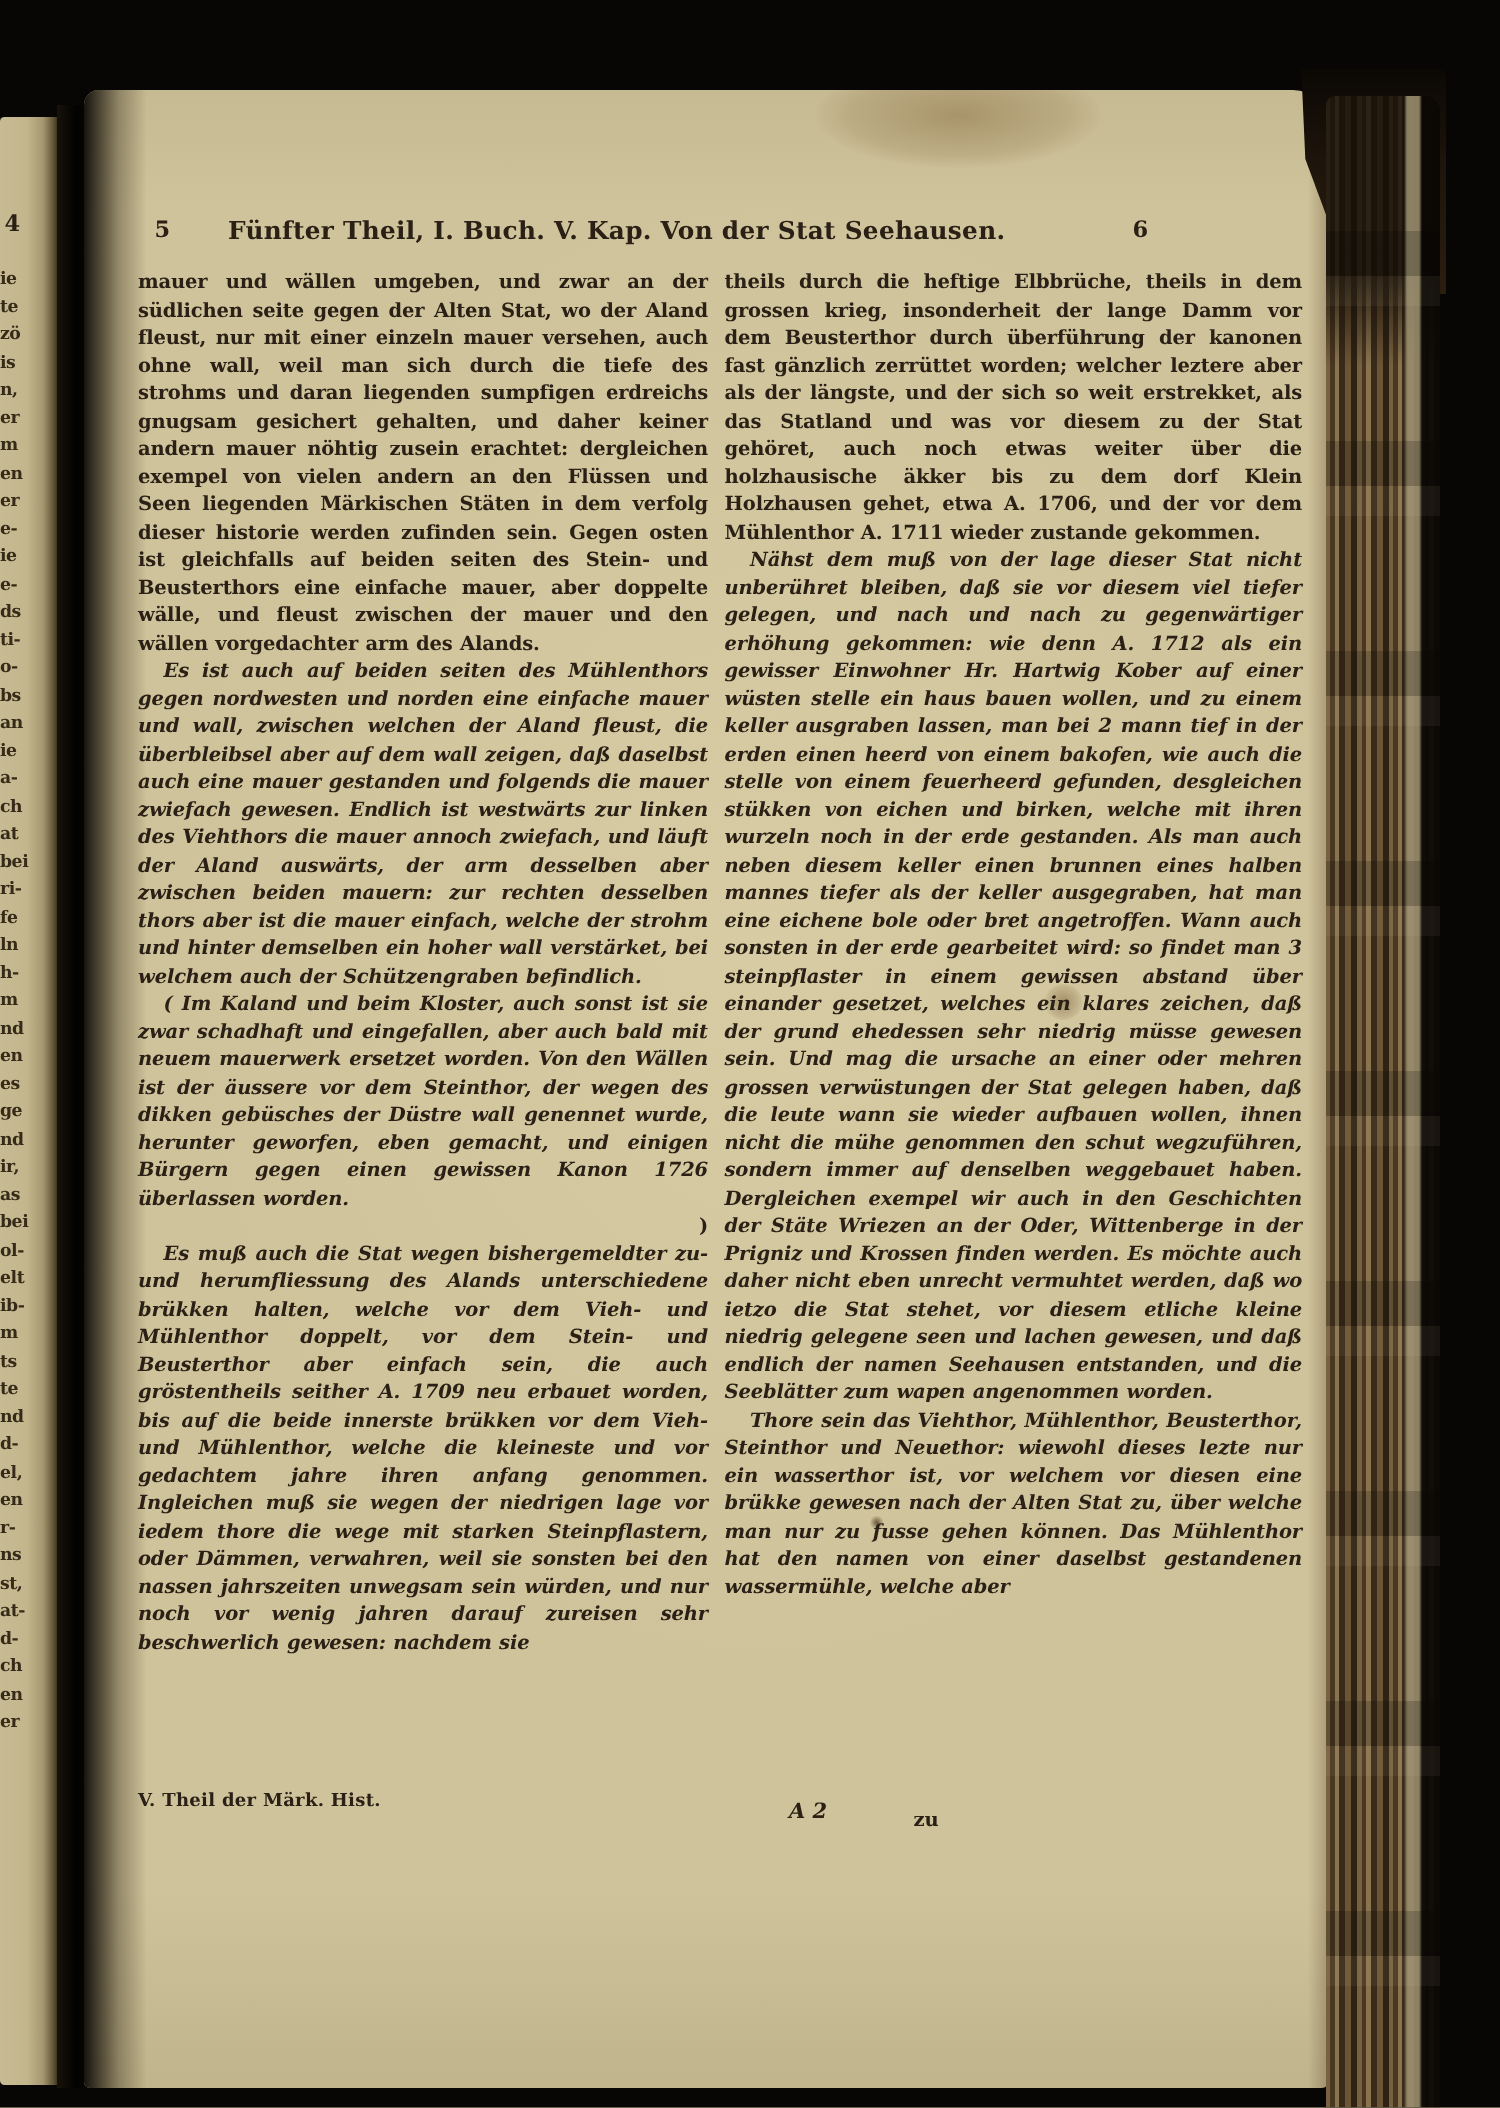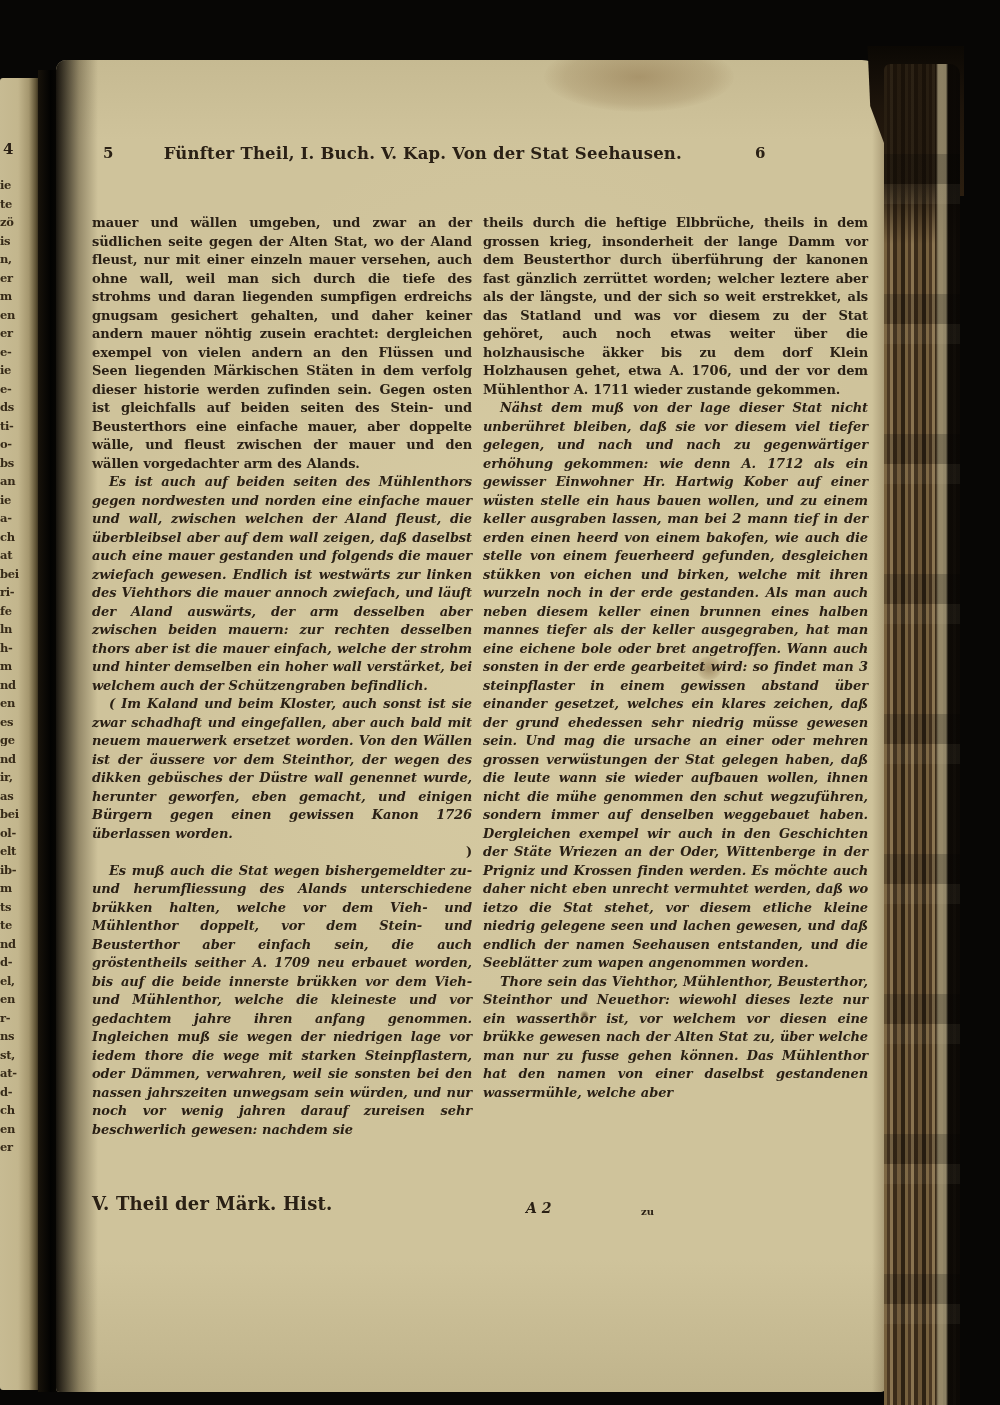--- a/index.html
+++ b/index.html
@@ -67,44 +67,44 @@
     left:524px;top:950px;width:9px;height:10px;
     background:radial-gradient(circle,rgba(70,50,25,0.75),rgba(0,0,0,0) 70%);
   }
 
   
   .header{position:absolute;left:0;top:84px;width:100%;height:24px;}
   .pg-num{position:absolute;font-size:15px;font-weight:700;}
   .pg-left{left:47px;}
   .pg-right{left:699px;}
   .running-title{
-    position:absolute;left:96px;width:530px;text-align:right;
+    position:absolute;left:96px;width:530px;text-align:left;
     font-size:16.5px;font-weight:700;letter-spacing:0.2px;
     white-space:nowrap;
   }
 
   
   .columns{
     position:absolute;left:36px;top:120px;width:776px;
-    display:flex;gap:11px;margin-top:34px;
+    display:flex;gap:11px;
   }
   .col{font-size:13px;line-height:18.5px;font-weight:700;
     text-align:justify;letter-spacing:-0.1px;word-spacing:0.5px;}
   .col-left{width:380px;}
   .col-right{width:385px;}
   .para{margin:0;}
   .para.indent{text-indent:17px;font-style:italic;}
 
   
   .footer-note{
     position:absolute;left:36px;top:1133px;
-    font-size:18px;font-weight:700;letter-spacing:0.2px;
+    font-size:12px;font-weight:700;letter-spacing:0.2px;
   }
   .signature{position:absolute;left:470px;top:1140px;font-size:14px;font-weight:700;font-style:italic;}
-  .catchword{position:absolute;left:585px;top:1146px;font-size:10px;font-weight:700;}
+  .catchword{position:absolute;left:553px;top:1146px;font-size:13px;font-weight:700;}
 
   
   .cover-corner{
     position:absolute;left:830px;top:46px;width:134px;height:150px;
     background:linear-gradient(180deg,#0b0804 0%,#1d140b 40%,#2b1e10 100%);
     clip-path:polygon(28% 0,100% 0,100% 100%,55% 100%,30% 40%);
   }
   .fore-edge{
     position:absolute;left:884px;top:64px;width:76px;height:1341px;
     border-radius:6px 10px 0 0;

